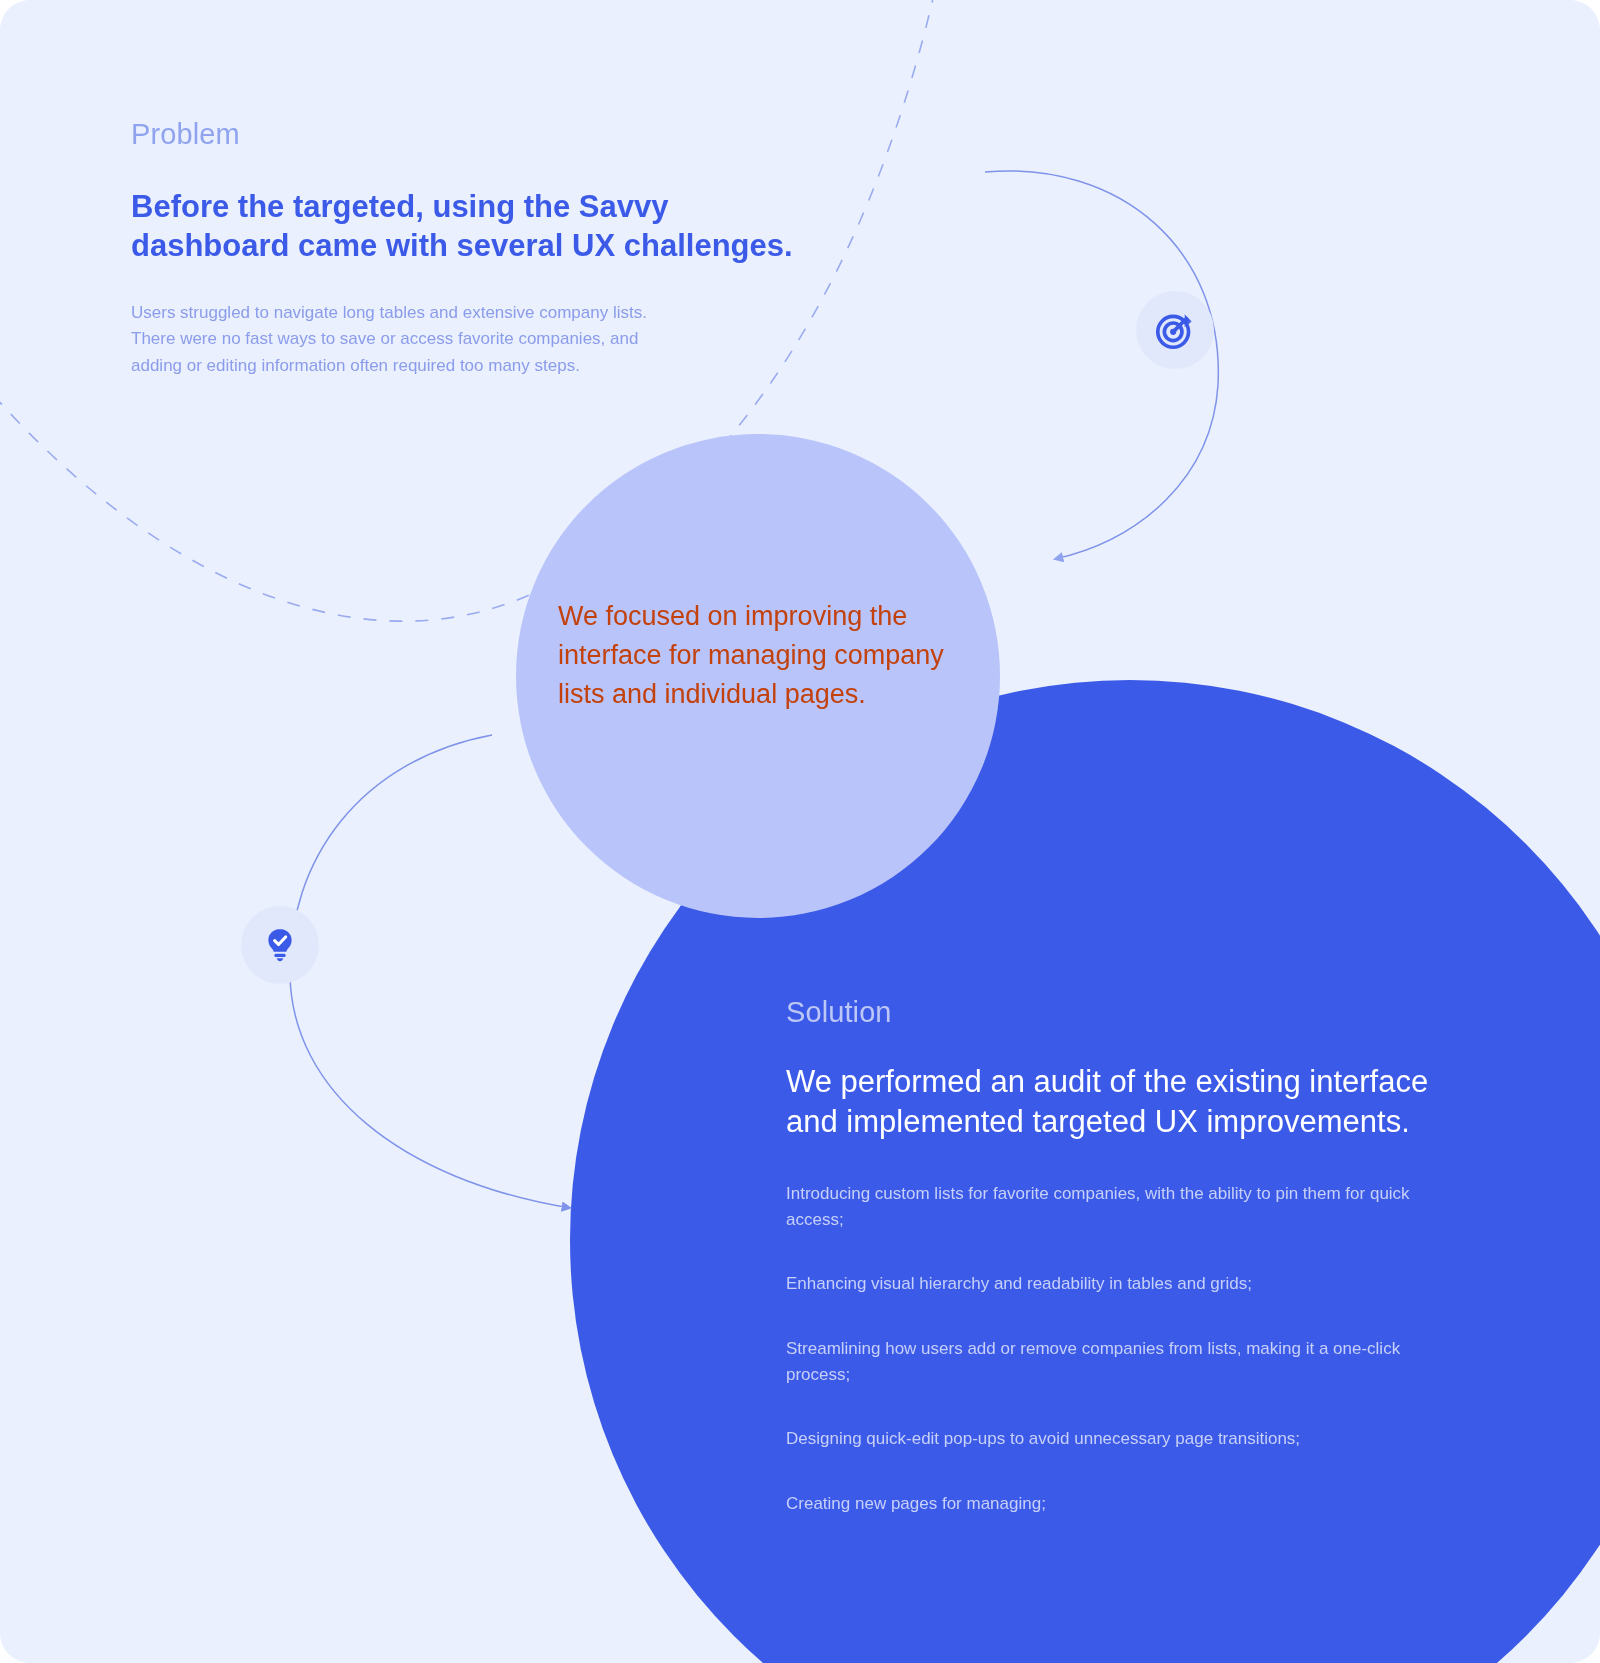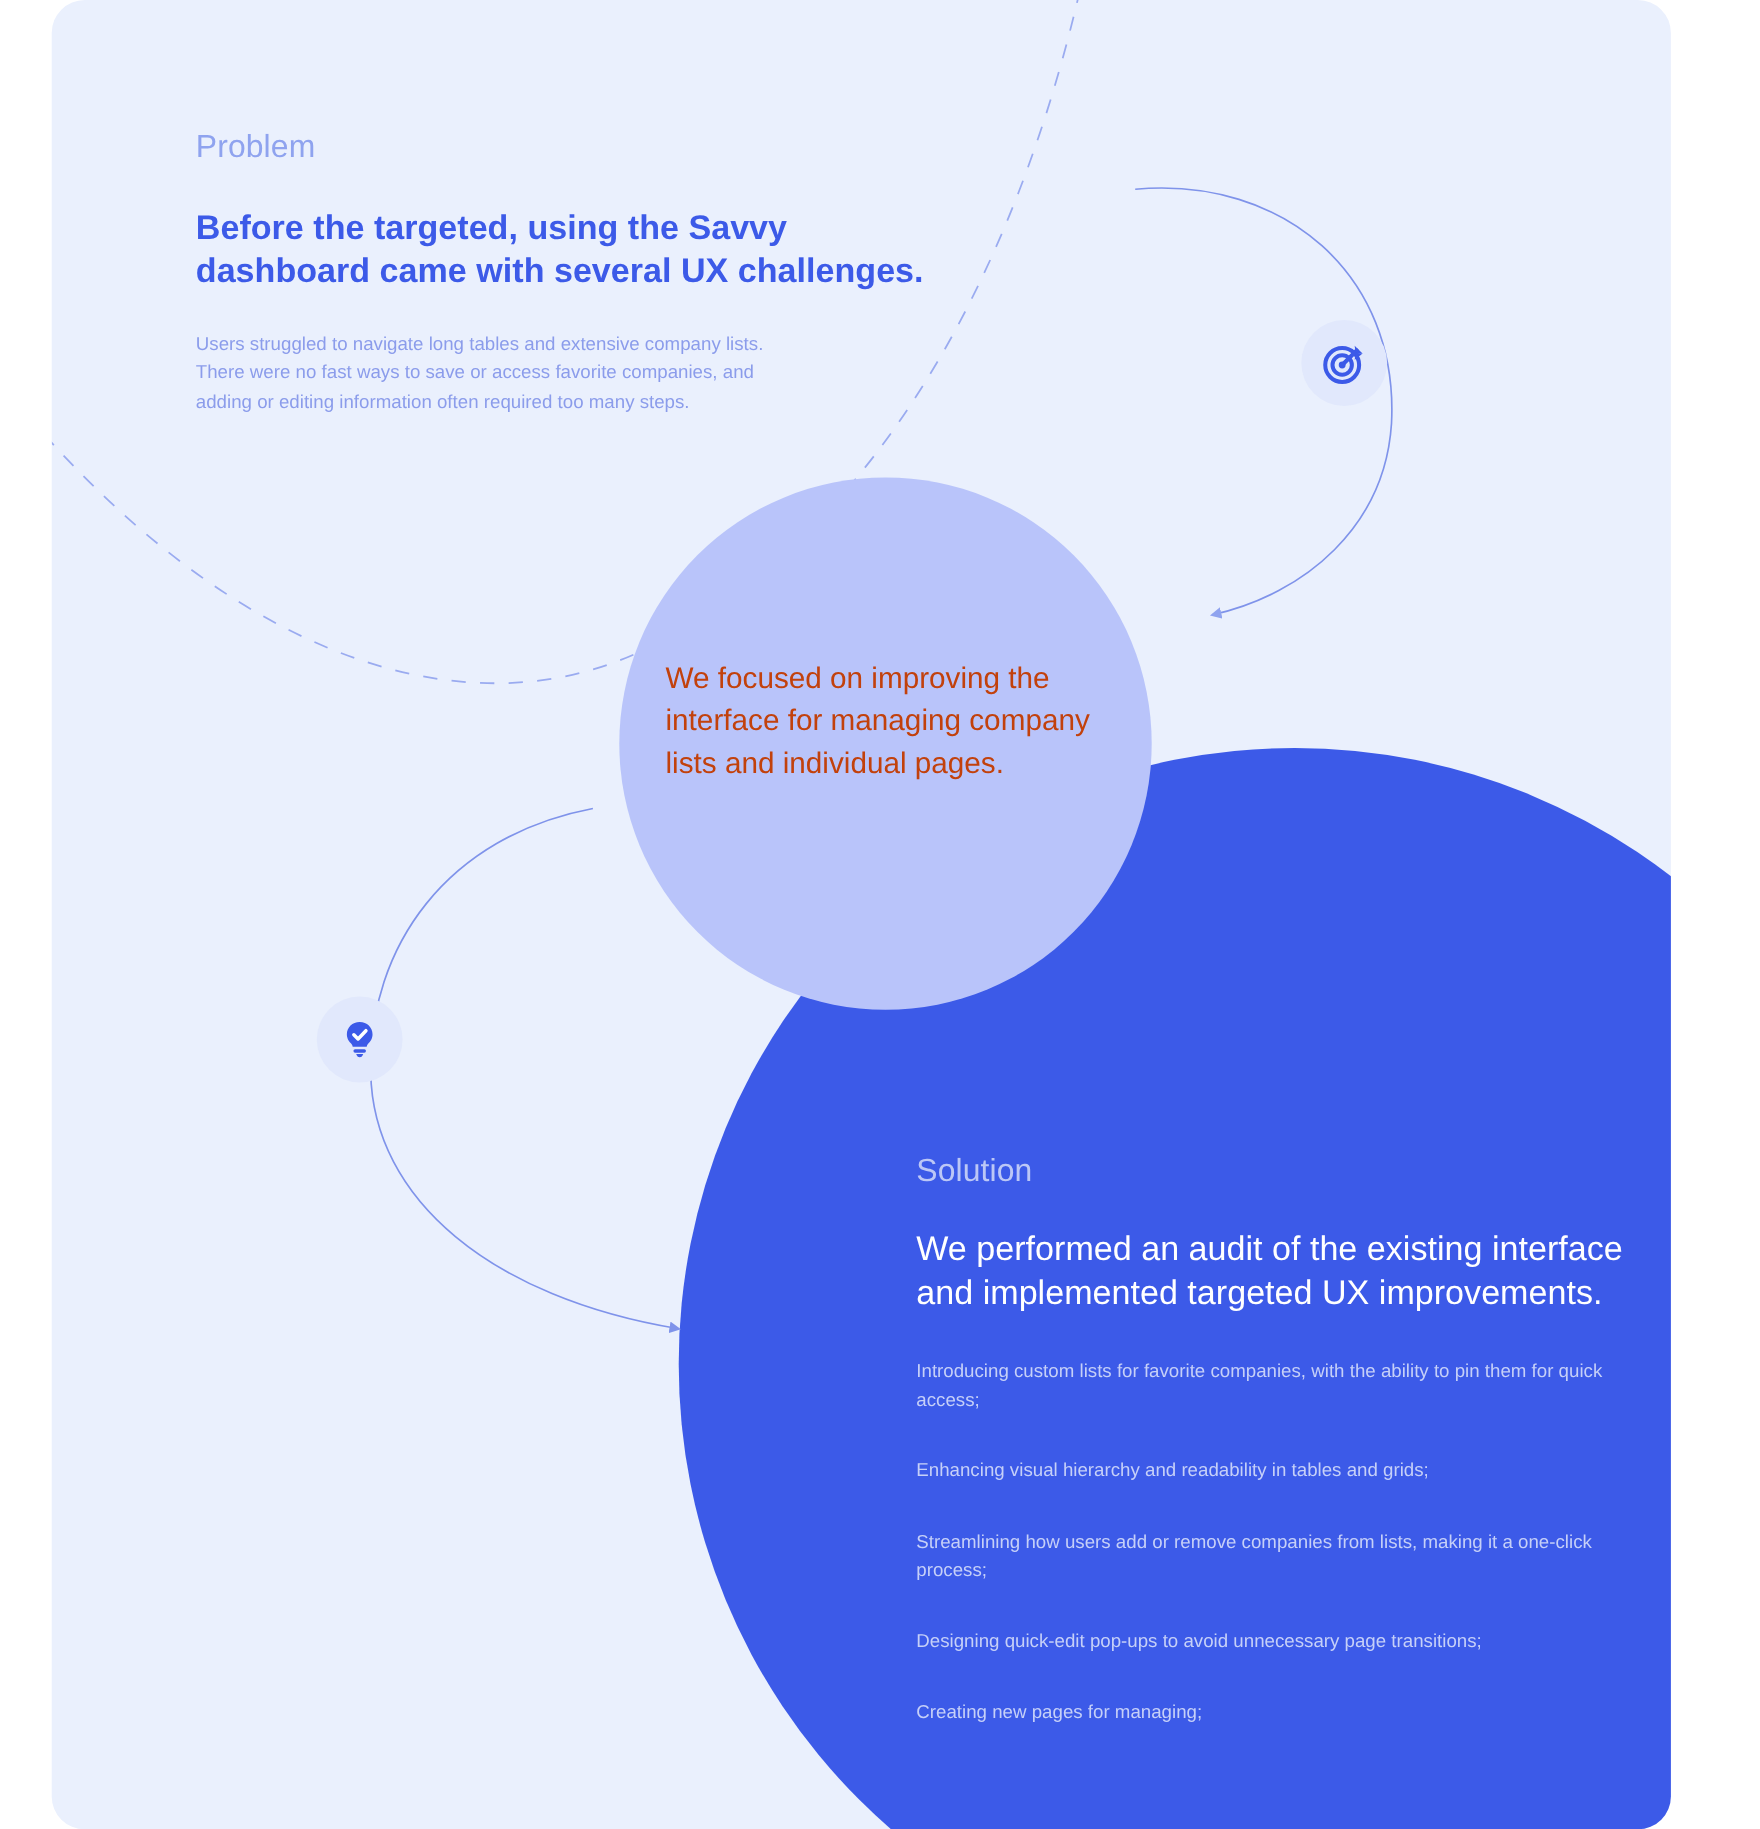--- a/index.html
+++ b/index.html
@@ -4,25 +4,24 @@
 <style>
   html,body{margin:0;padding:0;}
   body{
     width:1600px;height:1663px;
     background:#ffffff;
     font-family:"Liberation Sans", sans-serif;
     overflow:hidden;
   }
   #stage{
     position:relative;
-    width:1472px;height:1663px;
+    width:1600px;height:1663px;
     background:#eaf0fd;
     border-radius:30px;
     overflow:hidden;
-    margin-left:47px;
   }
 
   
   .circle-solution{
     position:absolute;
     left:570px; top:680px;
     width:1120px; height:1120px;
     border-radius:50%;
     background:#3c5ae8;
   }
@@ -86,21 +85,21 @@
     width:420px;
     font-size:27px;
     line-height:1.45;
     color:#c2410c;
     font-weight:400;
   }
 
   
   .solution{
     position:absolute;
-    left:786px; top:1049px;
+    left:786px; top:996px;
     width:680px;
   }
   .solution .eyebrow{
     color:#bcc7f6;
     font-size:29px;
     margin:0 0 33px 0;
   }
   .solution .headline{
     font-size:31px;
     line-height:1.3;

